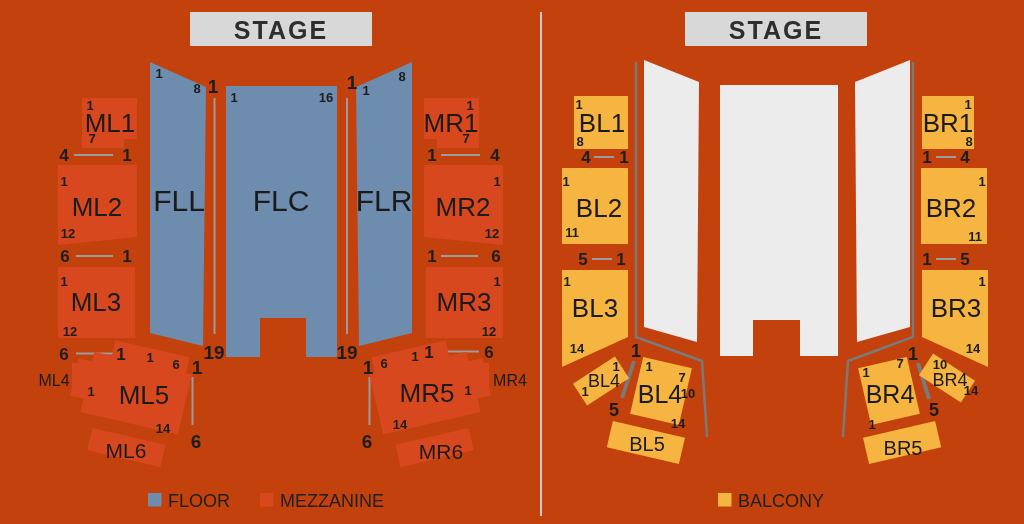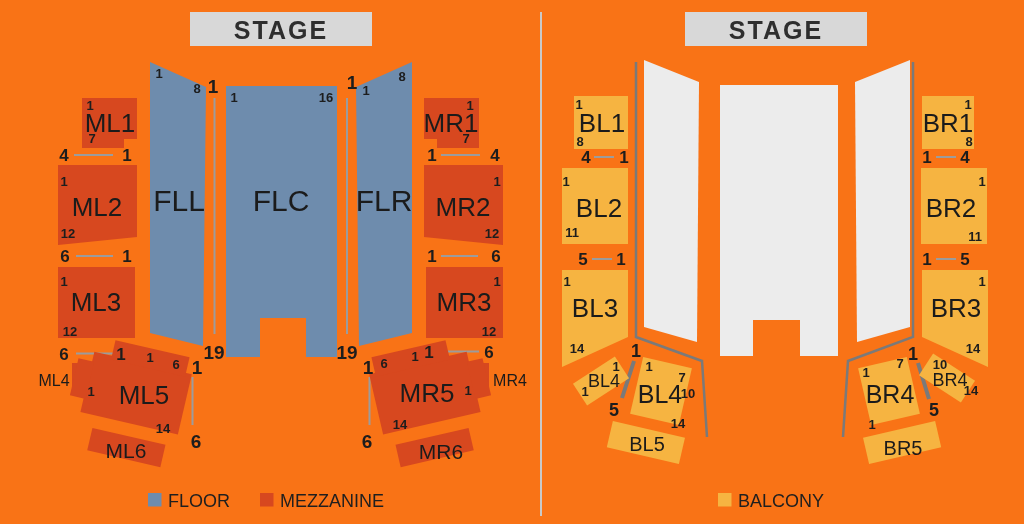--- a/index.html
+++ b/index.html
@@ -1,16 +1,16 @@
 <!DOCTYPE html>
 <html><head>
 <meta charset="utf-8">
 <style>
   html,body{margin:0;padding:0;background:#ffffff;}
-  .wrap{width:1024px;height:524px;position:relative;background:#f97316;}
+  .wrap{width:1024px;height:524px;position:relative;background:#c2410c;}
   svg{display:block;}
   svg text{font-family:"Liberation Sans","DejaVu Sans",sans-serif;fill:#1d1d1d;}
   .stage-rect{fill:#d8d8d8;}
   .stage-t{text-anchor:middle;dominant-baseline:central;font-weight:bold;font-size:25px;letter-spacing:2px;fill:#2e2e2e;}
   .sec{text-anchor:middle;dominant-baseline:central;font-weight:400;fill:#1b1b1b;}
   .aisle{stroke:#9c9c9c;stroke-width:2;fill:none;}
   .marker{stroke:#9c9c9c;stroke-width:2;fill:none;}
   .rail{stroke:#7a7a7a;stroke-width:2.5;fill:none;}
   .rail-thick{stroke:#7a7a7a;stroke-width:4;fill:none;}
   .divider{stroke:#c9c9c9;stroke-width:2;}

